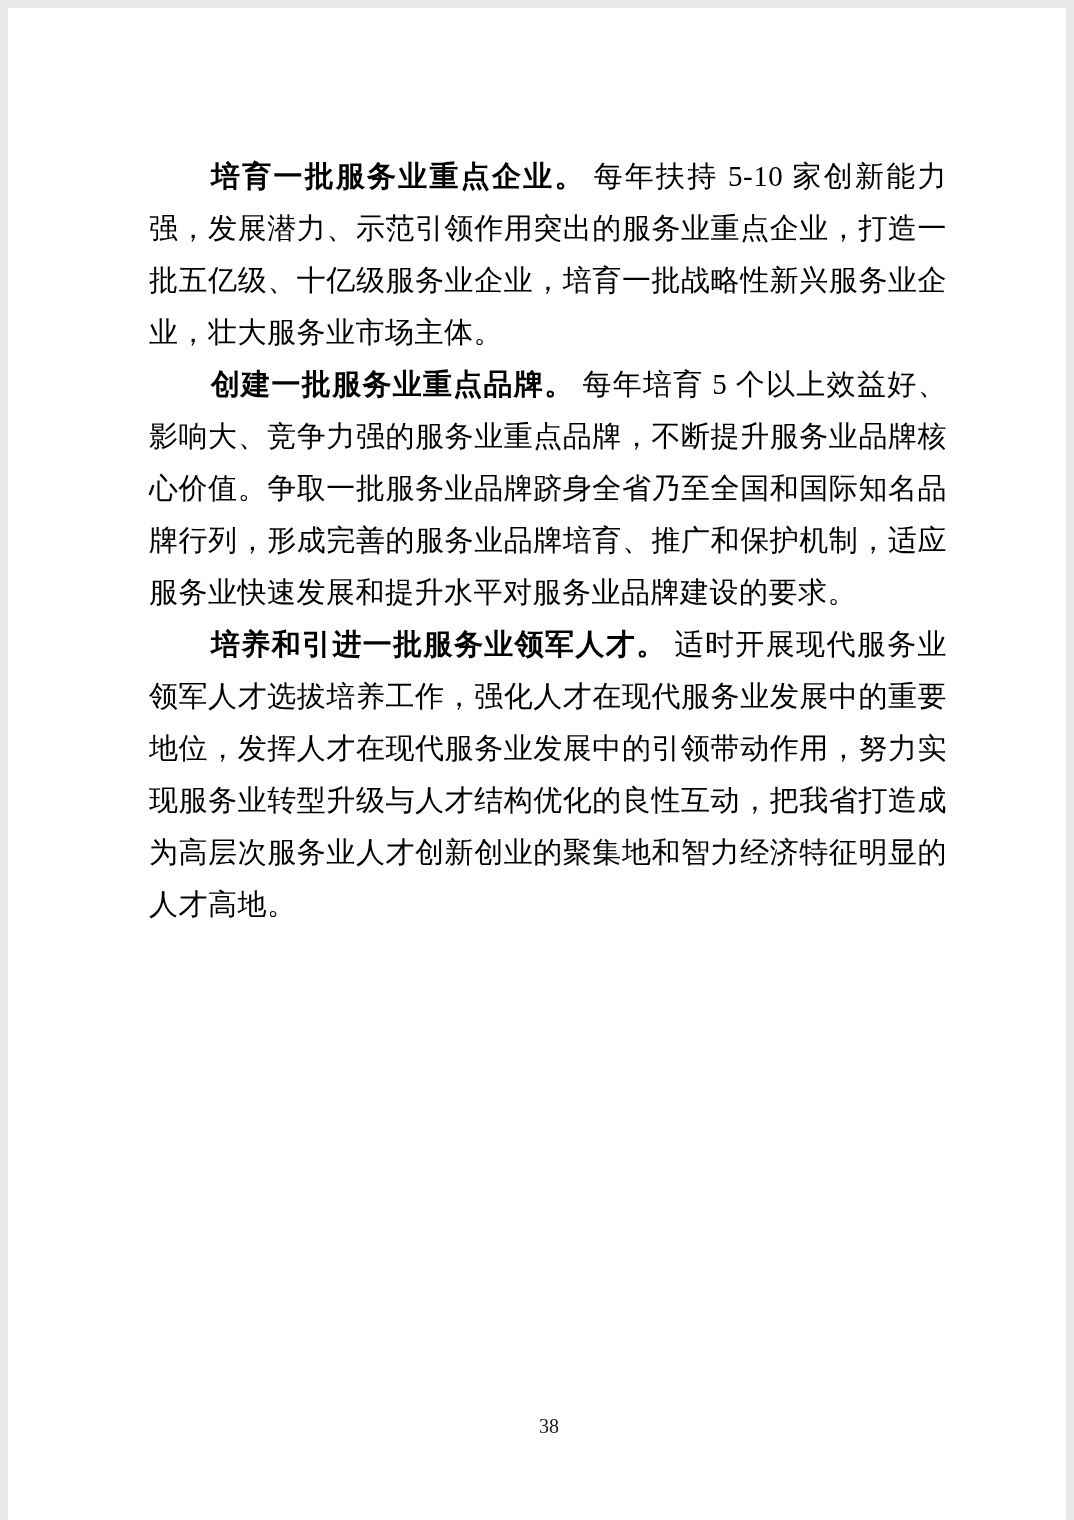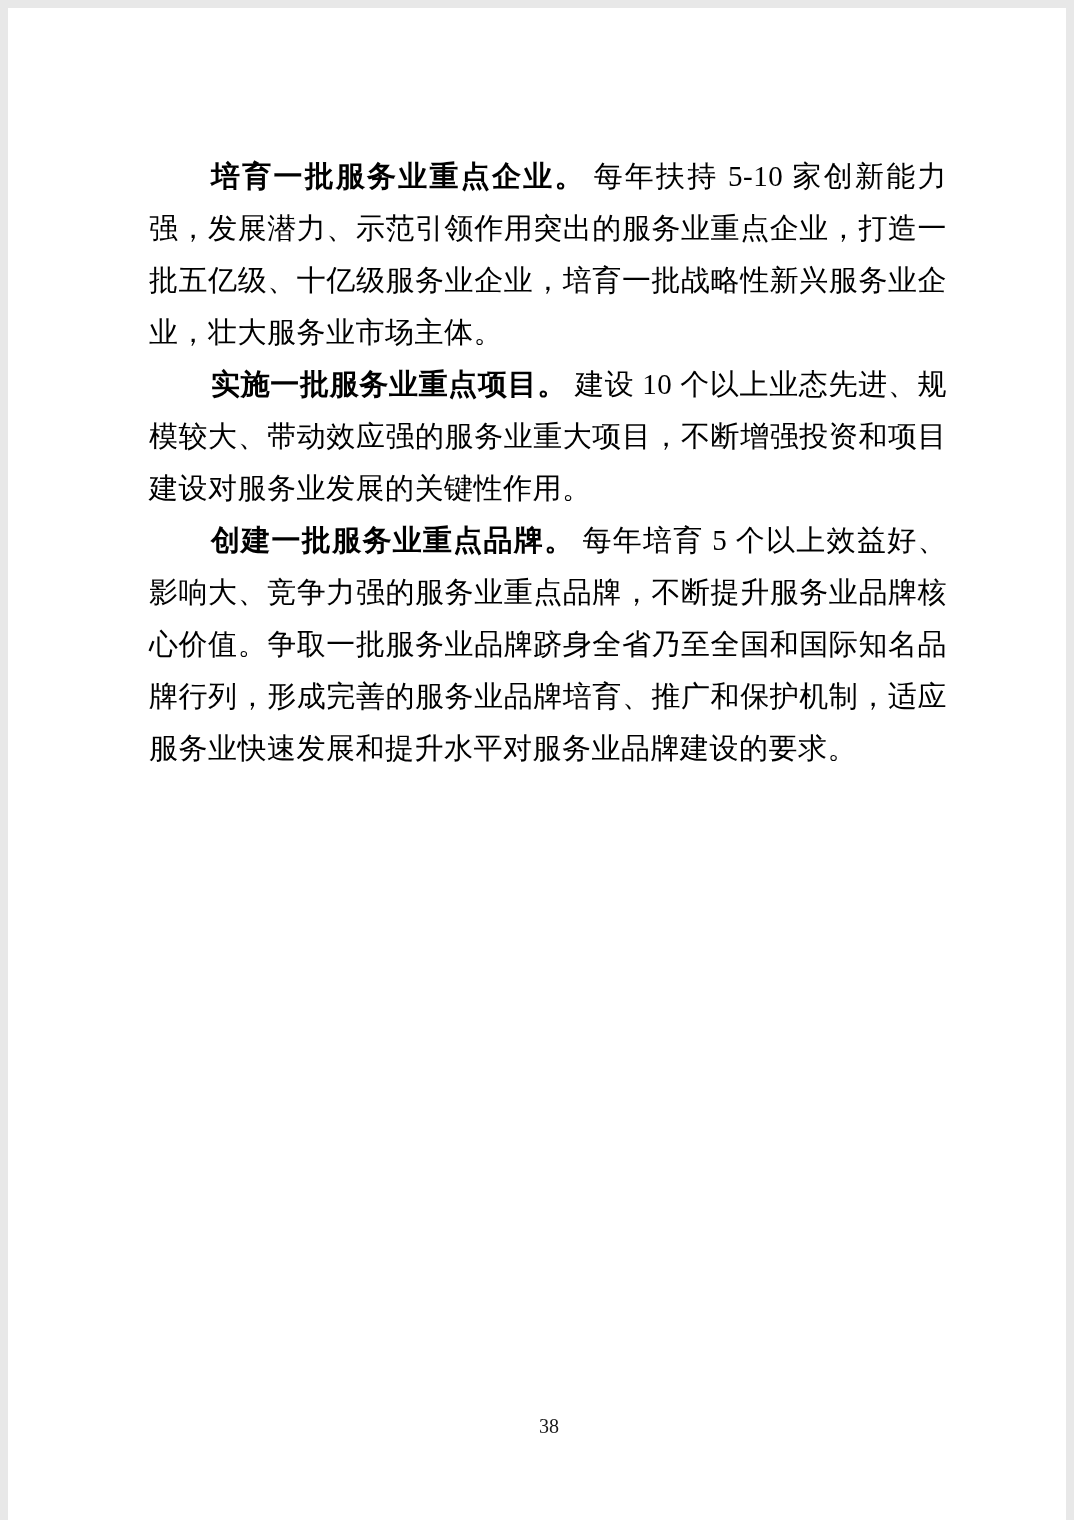--- a/index.html
+++ b/index.html
@@ -42,17 +42,17 @@
     line-height: 28px;
     color: #1a1a1a;
   }
 </style>
 </head>
 <body>
 
 <div class="page">
   <div class="doc-body">
     <p><span class="para-lead">培育一批服务业重点企业。</span><span>每年扶持 5-10 家创新能力强，发展潜力、示范引领作用突出的服务业重点企业，打造一批五亿级、十亿级服务业企业，培育一批战略性新兴服务业企业，壮大服务业市场主体。</span></p>
-    <p><span class="para-lead">实施一批服务业重点项目。</span><span>建设 10 个以上业态先进、规模较大、带动效应强的服务业重大项目，不断增强投资和项目建设对服务业发展的关键性作用。</span></p>
     <p><span class="para-lead">创建一批服务业重点品牌。</span><span>每年培育 5 个以上效益好、影响大、竞争力强的服务业重点品牌，不断提升服务业品牌核心价值。争取一批服务业品牌跻身全省乃至全国和国际知名品牌行列，形成完善的服务业品牌培育、推广和保护机制，适应服务业快速发展和提升水平对服务业品牌建设的要求。</span></p>
+    <p><span class="para-lead">培养和引进一批服务业领军人才。</span><span>适时开展现代服务业领军人才选拔培养工作，强化人才在现代服务业发展中的重要地位，发挥人才在现代服务业发展中的引领带动作用，努力实现服务业转型升级与人才结构优化的良性互动，把我省打造成为高层次服务业人才创新创业的聚集地和智力经济特征明显的人才高地。</span></p>
   </div>
   <div class="page-number">38</div>
 </div>
 
 </body></html>

